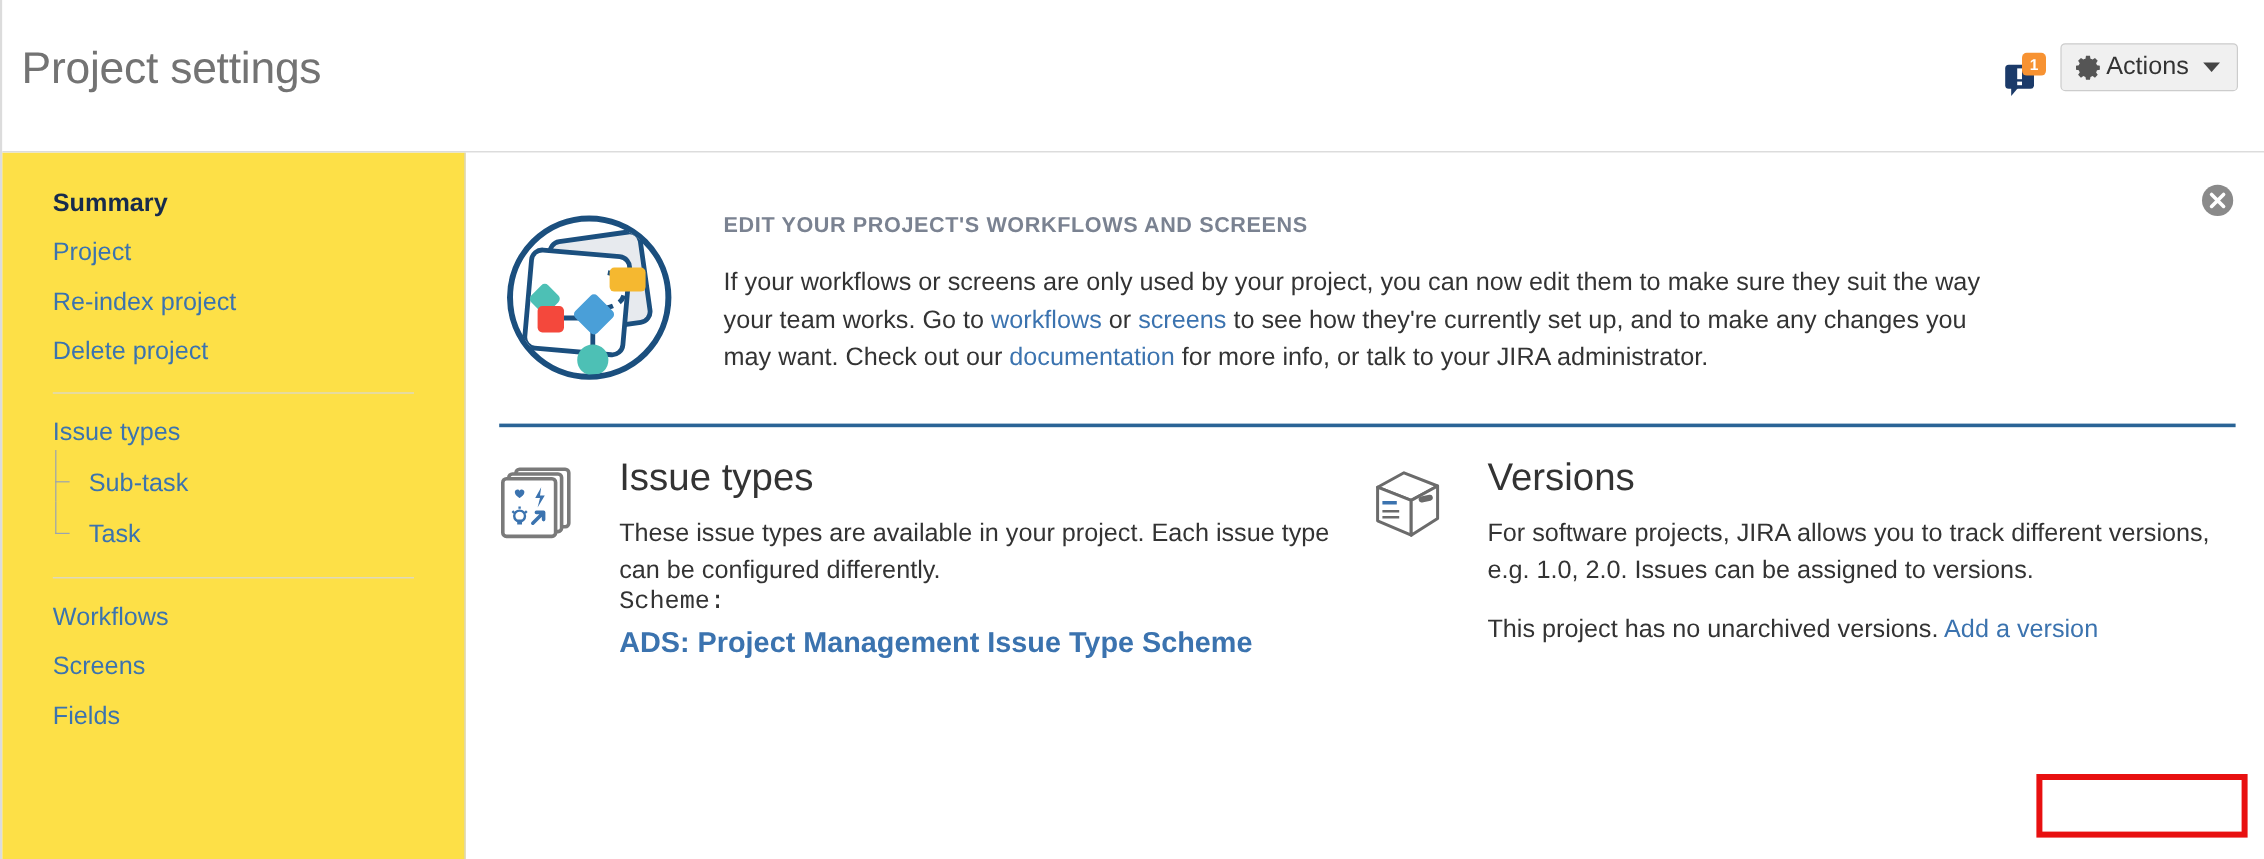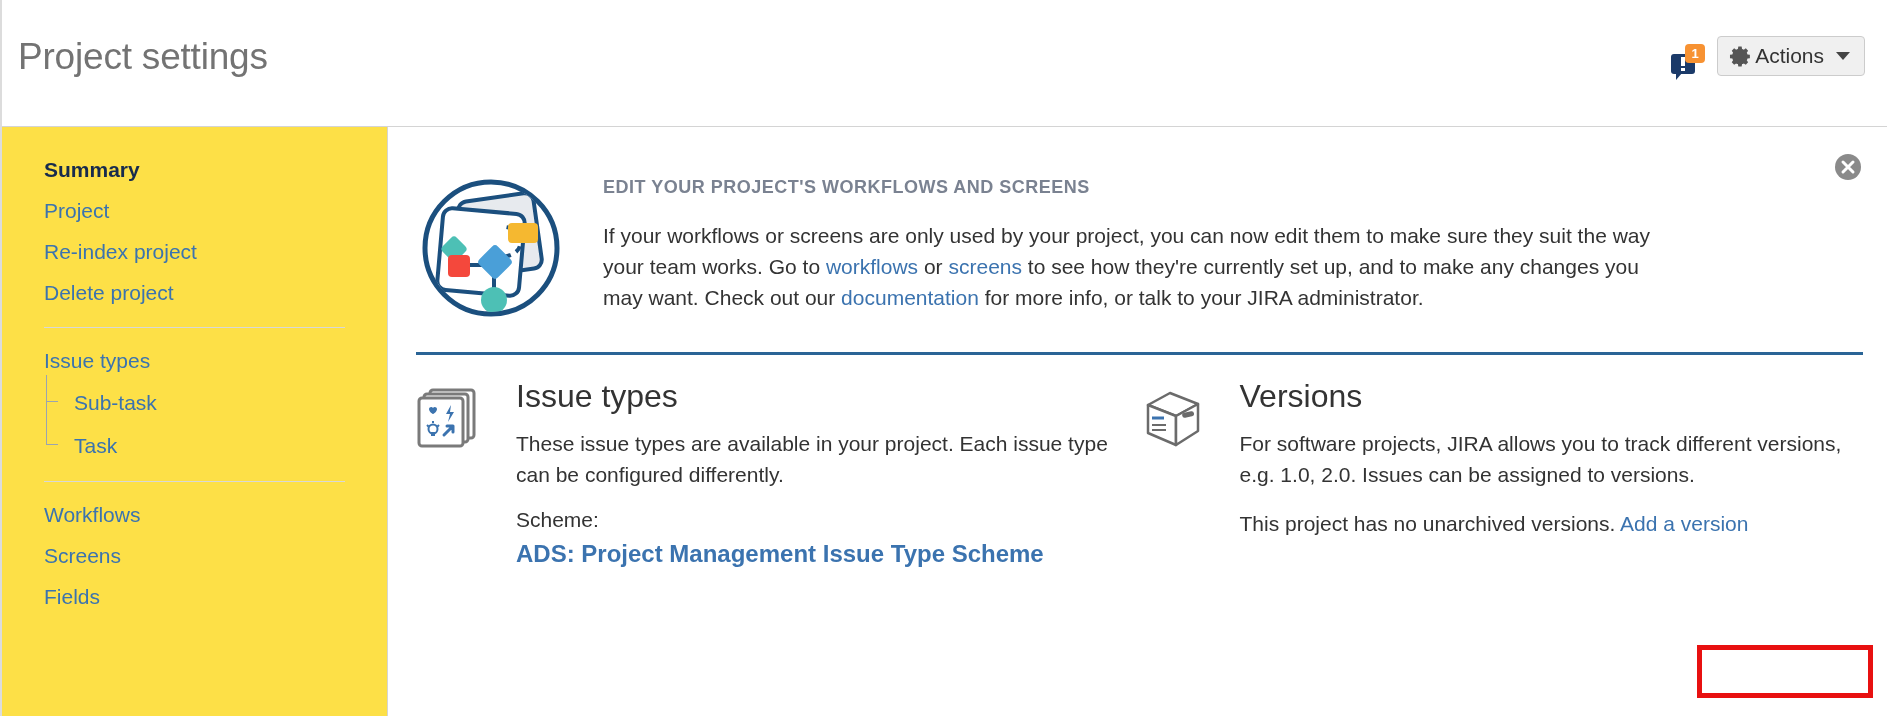--- a/index.html
+++ b/index.html
@@ -233,21 +233,21 @@
     margin-bottom: 14px;
   }
   .card-body {
     font-size: 21px;
     line-height: 31px;
     color: #333333;
   }
   .scheme-label {
     font-size: 21px;
     color: #333;
-    margin-top: 18px;
+    font-family: Liberation Mono, monospace;
   }
   .scheme-link {
     display: inline-block;
     font-size: 24px;
     font-weight: 700;
     color: #3b73af;
     margin-top: 8px;
     text-decoration: none;
     cursor: pointer;
   }

